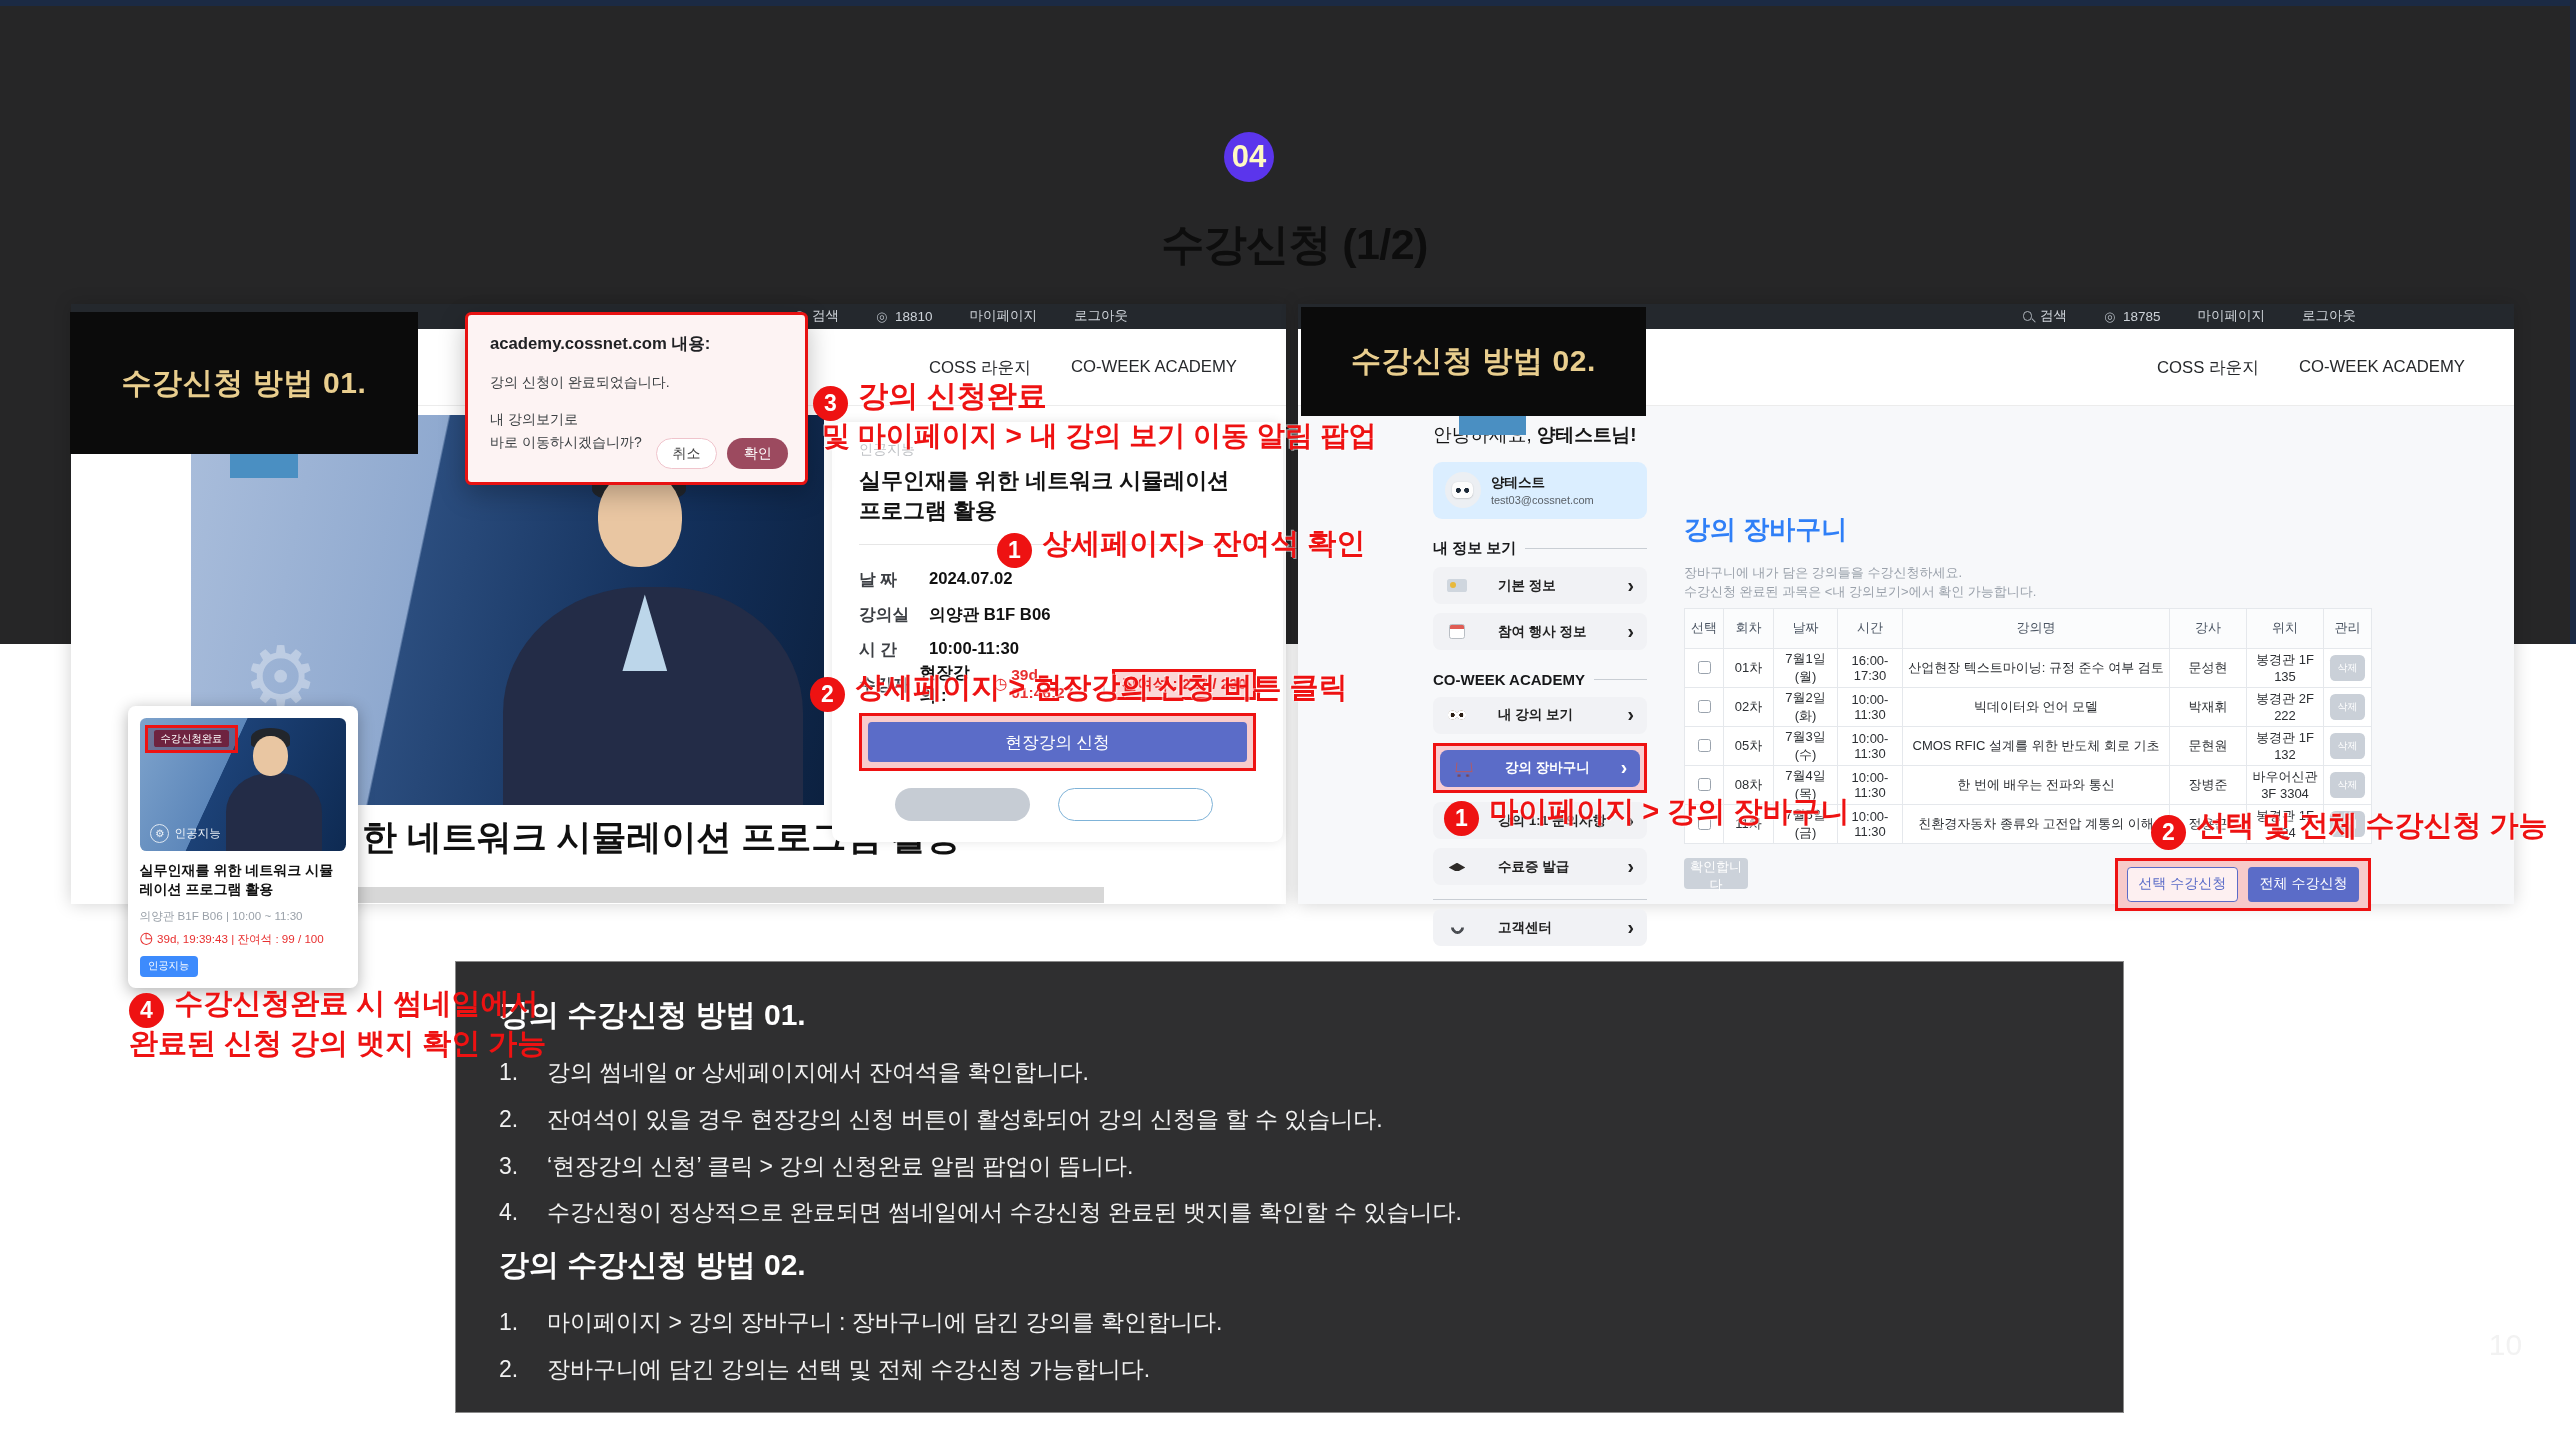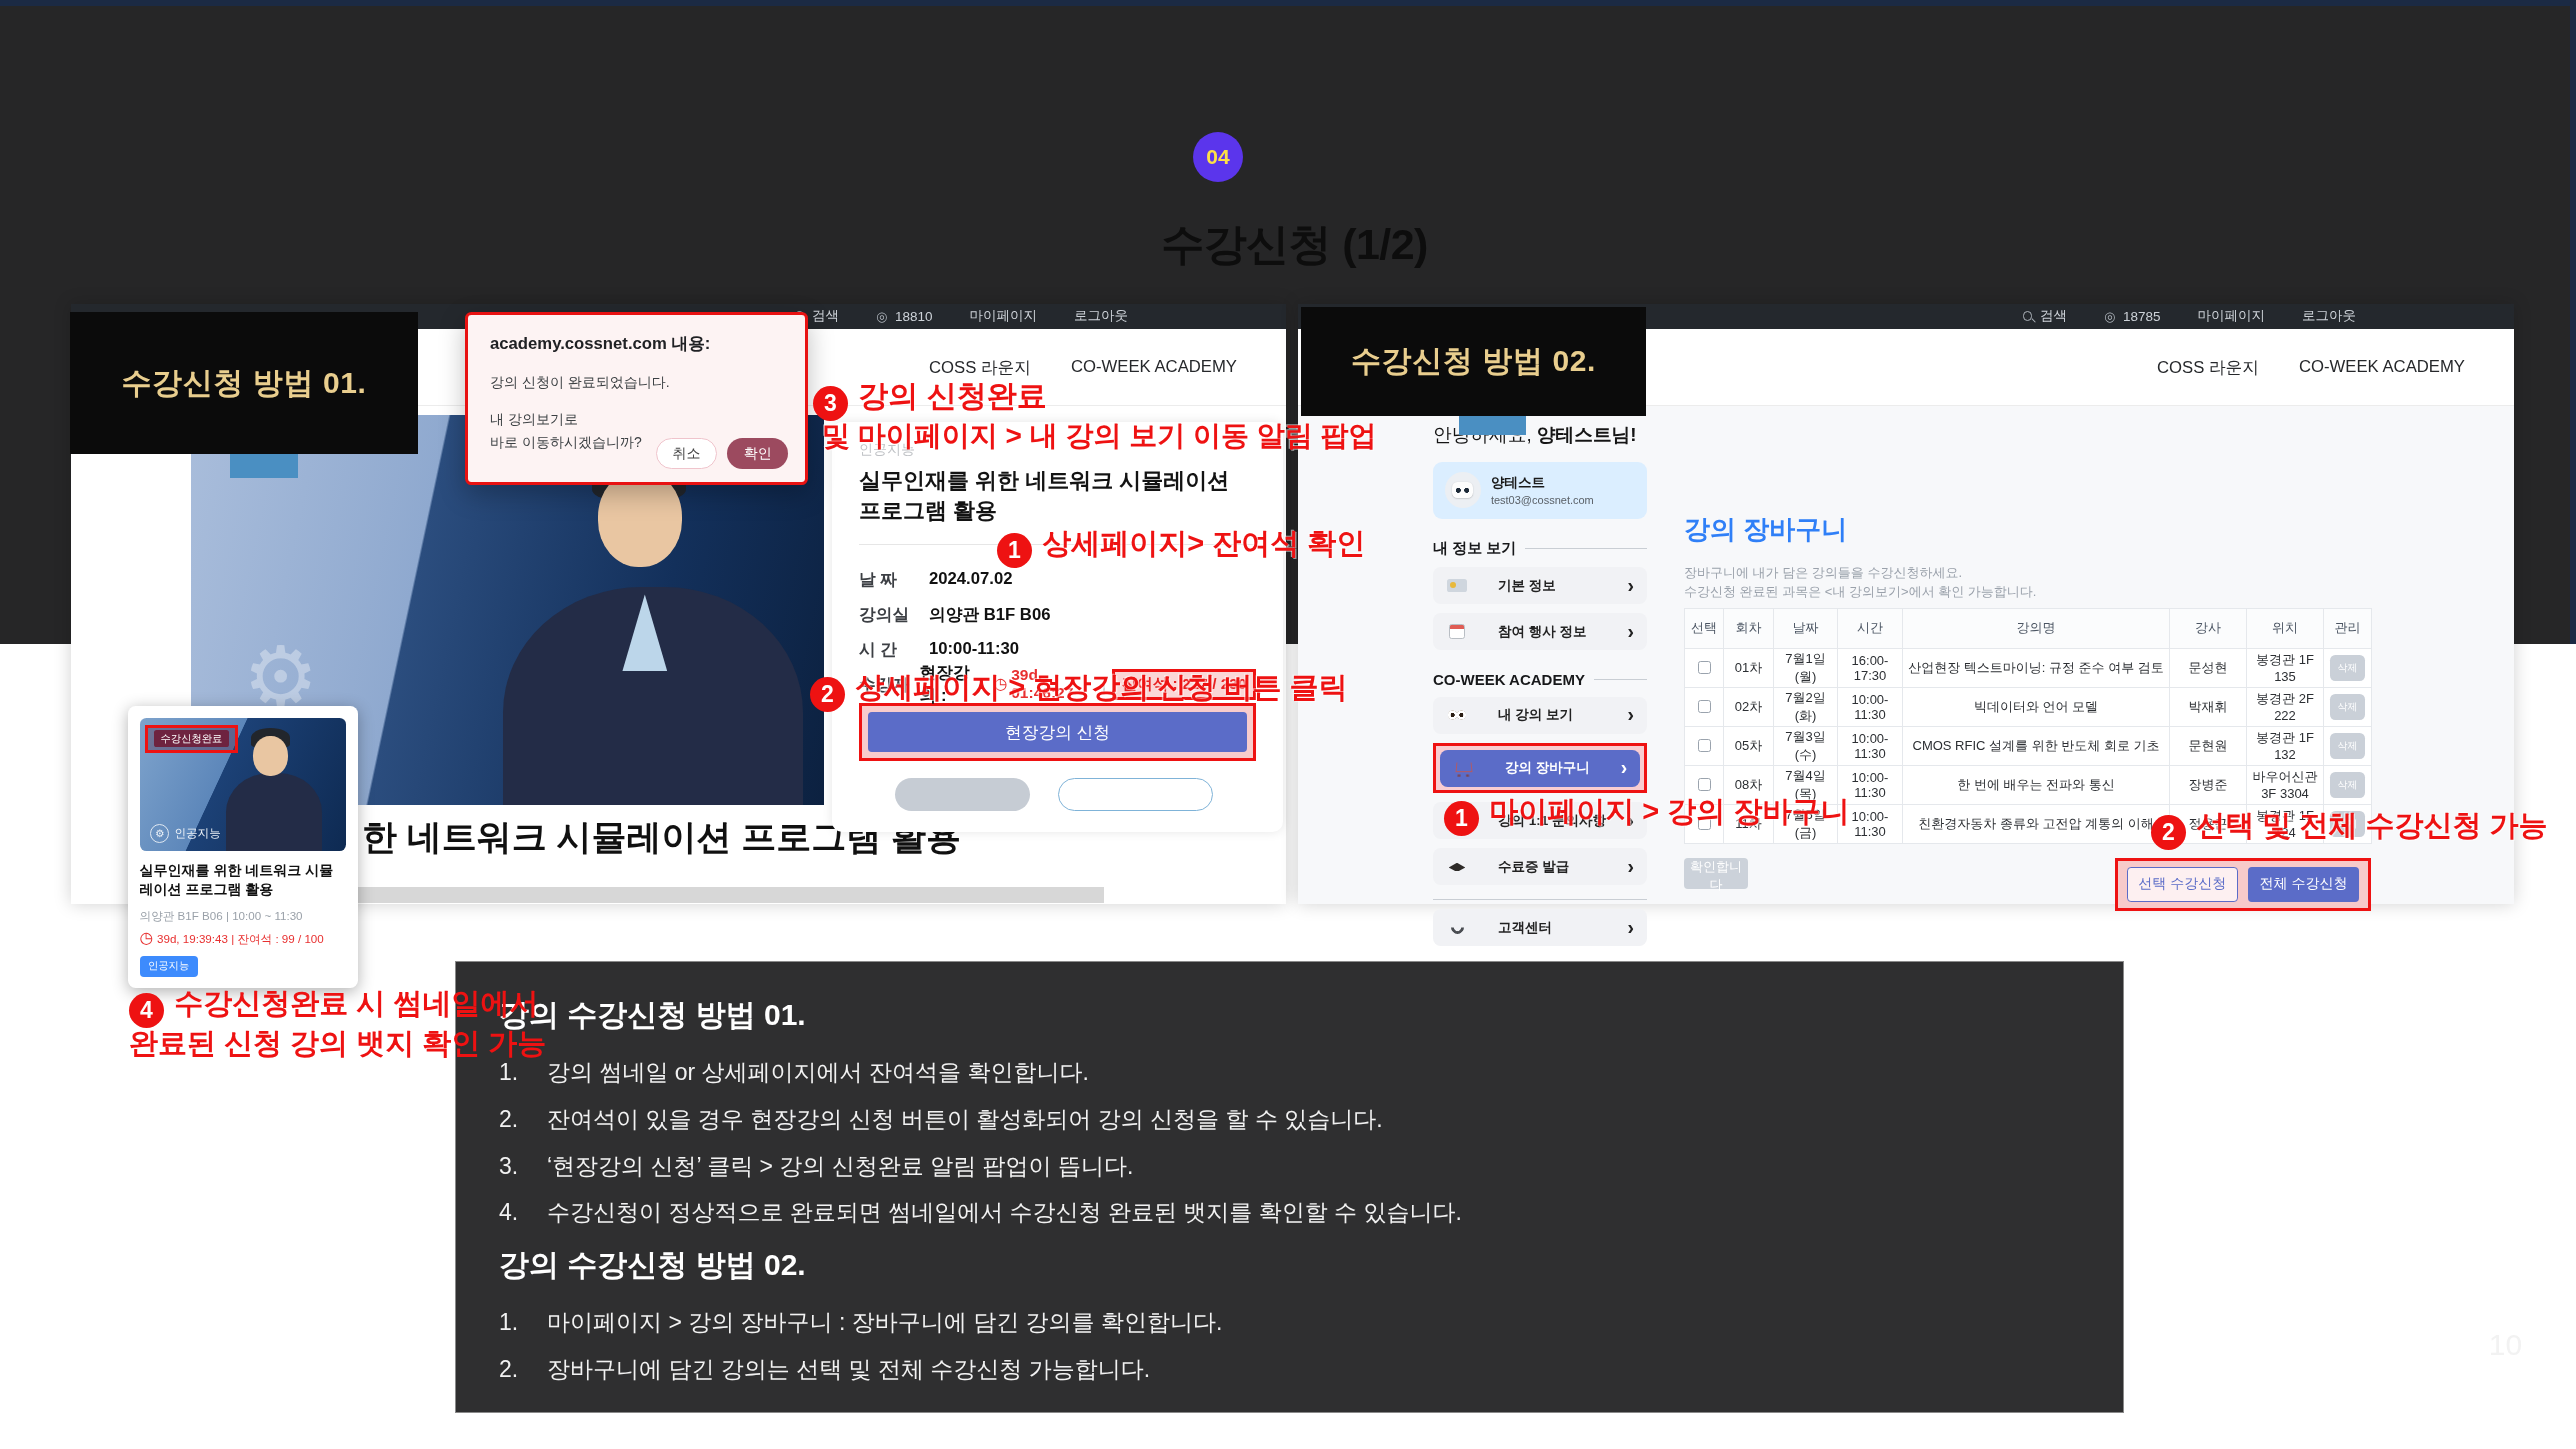--- a/index.html
+++ b/index.html
@@ -3,21 +3,21 @@
 <meta charset="utf-8">
 <style>
   * { margin:0; padding:0; box-sizing:border-box; }
   html,body { width:2576px; height:1449px; background:#ffffff; font-family:"Liberation Sans","DejaVu Sans",sans-serif; }
   #slide { position:relative; width:2576px; height:1449px; overflow:hidden; background:#ffffff; }
 
   
   .dark-bottom { position:absolute; left:0; top:1250; width:2576px; height:644px; background:#262627; z-index:0; }
   .edge-r { position:absolute; right:0; top:1250; width:6.4px; height:644px; background:#1b2a44; z-index:1; }
   .edge-b { position:absolute; left:0; top:2241; width:2576px; height:5.8px; background:#1b2a44; z-index:1; }
-  .badge04 { position:absolute; left:1193px; top:132px; width:50px; height:50px; border-radius:50%; background:#5b35ec; color:#fde047; font-size:21px; font-weight:bold; display:flex; align-items:center; justify-content:center; z-index:2; }
+  .badge04 { position:absolute; left:1224px; top:132px; width:50px; height:50px; border-radius:50%; background:#5b35ec; color:#fef9c3; font-size:31px; font-weight:bold; display:flex; align-items:center; justify-content:center; z-index:2; }
   .main-title { position:absolute; left:953px; top:216px; width:683px; text-align:center; font-size:43px; font-weight:800; color:#0d0d0d; letter-spacing:-0.6px; z-index:2; }
   .page-num { position:absolute; left:2467px; top:1328px; width:77px; text-align:center; font-size:30px; color:#f2f2f2; z-index:3; }
 
   
   .shot { position:absolute; width:1216px; height:600px; background:#fff; box-shadow:0 0 16.7px rgba(0,0,0,.18); z-index:1; }
   #shot1 { left:71px; top:304px; width:1215px; }
   #shot2 { left:1298px; top:304px; }
   .topbar { position:absolute; left:0; top:0; width:100%; height:24.5px; background:#24282d; display:flex; align-items:center; justify-content:flex-end; padding-right:158px; gap:37px; color:#ced3d9; font-size:13.5px; }
   .tb-item { display:flex; align-items:center; gap:7.7px; }
   .icon-search { position:relative; width:9.7px; height:9.7px; border:1.3px solid #aeb4bb; border-radius:50%; display:inline-block; }
@@ -51,21 +51,21 @@
   .detail-title { margin-top:6.4px; font-size:22px; font-weight:800; color:#131313; line-height:1.4; }
   .hr { border:none; border-top:0.6px solid #e6e6e6; margin:16.7px 0; }
   .d-row { display:flex; align-items:center; height:35px; font-size:16.7px; }
   .d-label { width:70px; font-weight:700; color:#3c3f44; }
   .d-value { font-weight:700; color:#111; }
   .att-type { font-weight:700; color:#111; margin-right:7.7px; }
   .clock { color:#e83030; font-family:"DejaVu Sans",sans-serif; margin-right:3.9px; font-size:15.5px; }
   .countdown { color:#e83030; font-weight:700; font-size:15.5px; }
   .att-sep { color:#b9b9b9; margin:0 6.4px; font-size:15.5px; }
   .seat-box { border:3.2px solid #ee1212; background:#fbd7d7; padding:1.9px 6.4px; color:#e82020; font-weight:700; font-size:15.5px; white-space:nowrap; }
-  .red-frame { border:3.9px solid #ee1212; background:#f8cccc; padding:6.4px; margin-top:1px; }
+  .red-frame { border:3.9px solid #ee1212; background:#f8cccc; padding:6.4px; margin-top:11px;font-family:Liberation Serif, serif; }
   .apply-btn { width:100%; height:40px; background:#5b6cc8; color:#fff; font-size:16.7px; border:none; border-radius:3.9px; display:flex; align-items:center; justify-content:center; cursor:pointer; }
   .pill-row { display:flex; gap:28px; margin:16.7px 0 2.6px 36px; }
   .pill-grey { width:135px; height:33px; border-radius:16.7px; background:#c6ccd4; }
   .pill-blue { width:155px; height:33px; border-radius:16.7px; background:#fff; border:1.3px solid #7fb3d8; }
 
   
   .popup { position:absolute; left:465px; top:312px; width:343px; height:173px; background:#fdf3f3; border:3.2px solid #e81212; border-radius:6.4px; box-shadow:0 9px 26px rgba(0,0,0,.25); z-index:6; padding:16.7px 22px; }
   .popup-title { font-size:16.7px; font-weight:700; color:#202124; }
   .popup-line { font-size:14px; color:#3c4043; margin-top:5.2px; }
   .popup-gap { margin-top:19.3px; }

